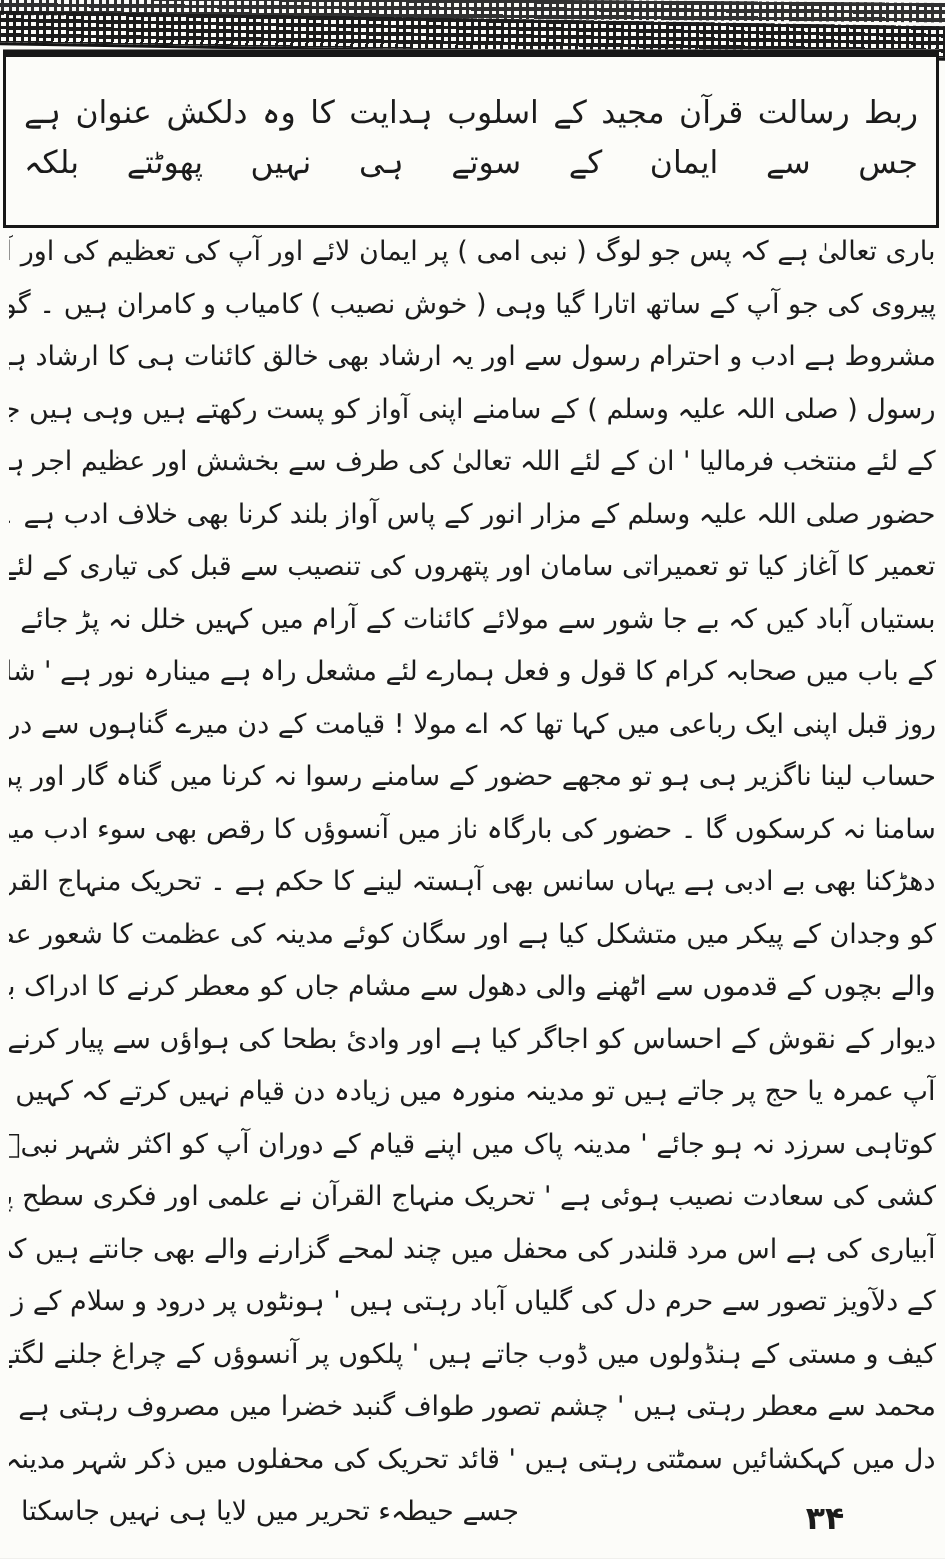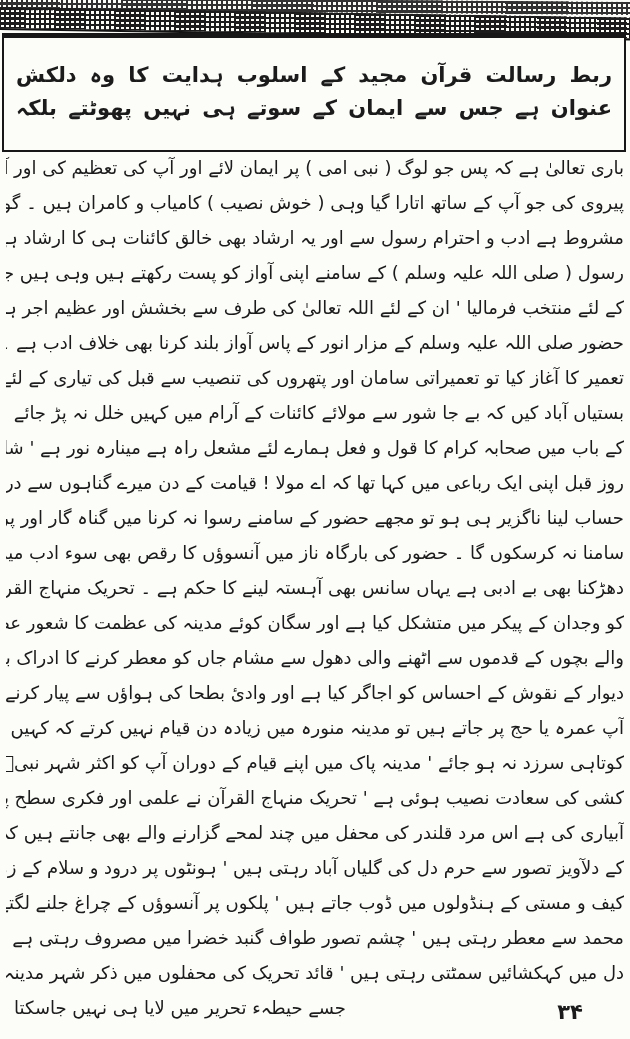--- a/index.html
+++ b/index.html
@@ -44,21 +44,21 @@
     display: flex;
     flex-direction: column;
     justify-content: space-evenly;
     padding: 4px 12px 8px 12px;
     background: #fcfcf9;
   }
   .heading-line {
     direction: rtl;
     unicode-bidi: embed;
     font-size: 21px;
-    font-weight: bold;
+    font-weight: normal;
     line-height: 1.55;
     letter-spacing: 0.2px;
   }
   .heading-line.justify { text-align: justify; text-align-last: justify; }
   .heading-line.center  { text-align: center; }
 
   
   .body-text {
     position: absolute;
     left: 6px; top: 150px;
@@ -77,21 +77,21 @@
   .body-line.last {
     text-align: right;
     text-align-last: right;
     padding-left: 0;
     padding-right: 278px;
     white-space: nowrap;
   }
 
   .page-number {
     position: absolute;
-    left: 538px; top: 1000px;
+    left: 518px; top: 1000px;
     width: 64px;
     text-align: center;
     direction: rtl;
     font-size: 21px;
     font-weight: bold;
   }
 </style>
 </head>
 <body>
 

